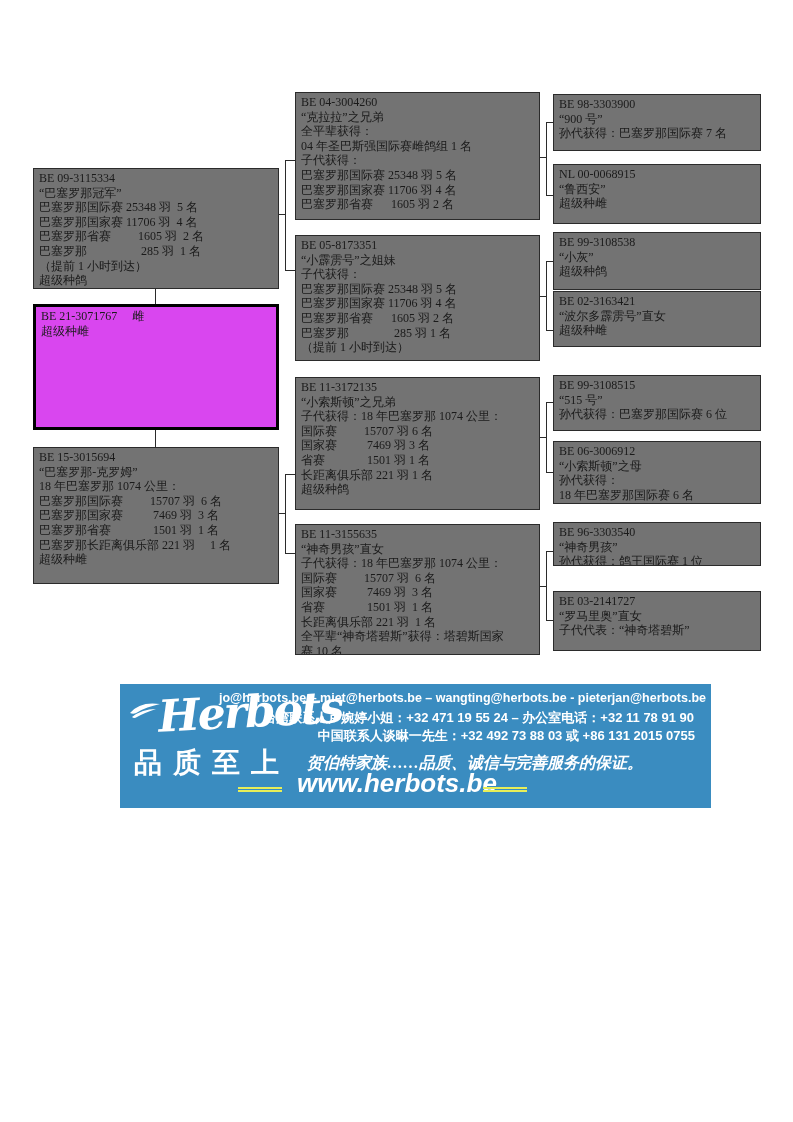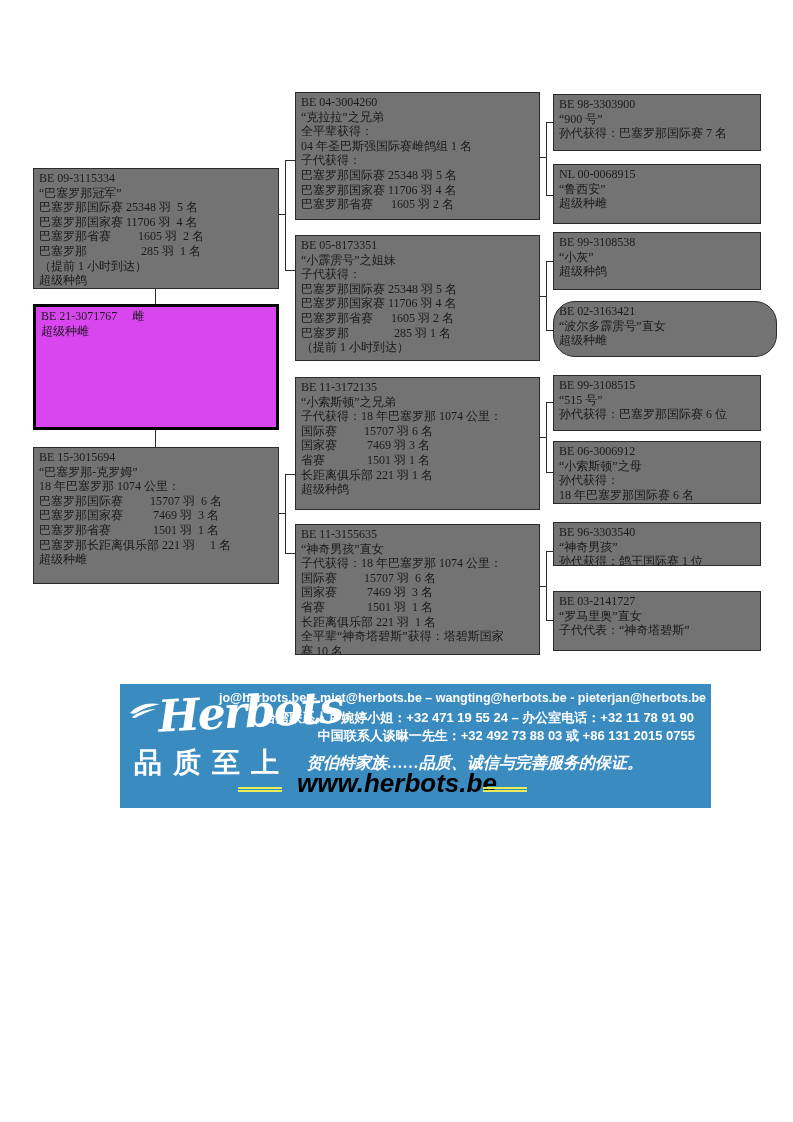--- a/index.html
+++ b/index.html
@@ -16,40 +16,40 @@
   #box-father {left:33px; top:168px; width:246px; height:121px;}
   #box-subject{left:33px; top:304px; width:246px; height:126px;}
   #box-mother {left:33px; top:447px; width:246px; height:137px;}
   #box-pgf{left:295px; top:92px;  width:245px; height:128px;}
   #box-pgm{left:295px; top:235px; width:245px; height:126px;}
   #box-mgf{left:295px; top:377px; width:245px; height:133px;}
   #box-mgm{left:295px; top:524px; width:245px; height:131px;}
   #box-g1{left:553px; top:94px;  width:208px; height:57px;}
   #box-g2{left:553px; top:164px; width:208px; height:60px;}
   #box-g3{left:553px; top:232px; width:208px; height:58px;}
-  #box-g4{left:553px; top:301px; width:224px; height:56px;border-radius:22px;}
+  #box-g4{left:553px; top:291px; width:208px; height:56px;}
   #box-g5{left:553px; top:375px; width:208px; height:56px;}
   #box-g6{left:553px; top:441px; width:208px; height:63px;}
   #box-g7{left:553px; top:522px; width:208px; height:44px;}
   #box-g8{left:553px; top:591px; width:208px; height:60px;}
   
   #banner{position:absolute;left:120px;top:684px;width:591px;height:124px;background:#3a8cc0;
           font-family:"Liberation Sans","DejaVu Sans",sans-serif;color:#ffffff;}
   #logo{position:absolute;left:8px;top:2px;display:flex;align-items:center;}
   #logo-text{font-family:"DejaVu Serif",serif;font-style:italic;font-weight:bold;
              font-size:44px;color:#fff;letter-spacing:-2px;transform:rotate(-3deg);}
   #tagline{position:absolute;left:14px;top:60px;font-size:28px;font-weight:bold;
            letter-spacing:11px;font-family:"Liberation Serif",serif;}
   .bline{position:absolute;font-weight:bold;white-space:nowrap;}
   #b-emails{top:7px;right:5px;font-size:12.5px;}
   #b-taiwan{top:25px;right:17px;font-size:13px;}
   #b-china{top:43px;right:16px;font-size:13px;margin-left:16px;}
   #b-slogan{top:69px;left:187px;font-size:16px;font-style:italic;
             font-family:"Liberation Serif",serif;}
-  #b-site{top:84px;left:177px;font-size:26px;font-style:italic;color:#000000;font-weight:bold;}
+  #b-site{top:84px;left:177px;font-size:26px;font-style:italic;color:#ffffff;font-weight:bold;}
   .deco{position:absolute;top:103px;width:44px;height:5px;border-top:2px solid #e8ee58;
         border-bottom:2px solid #e8ee58;box-sizing:border-box;}
   #deco-l{left:118px;} #deco-r{left:363px;}
 </style>
 </head>
 <body>
 
 <div id="page">
 
   <div class="pbox" id="box-father">

